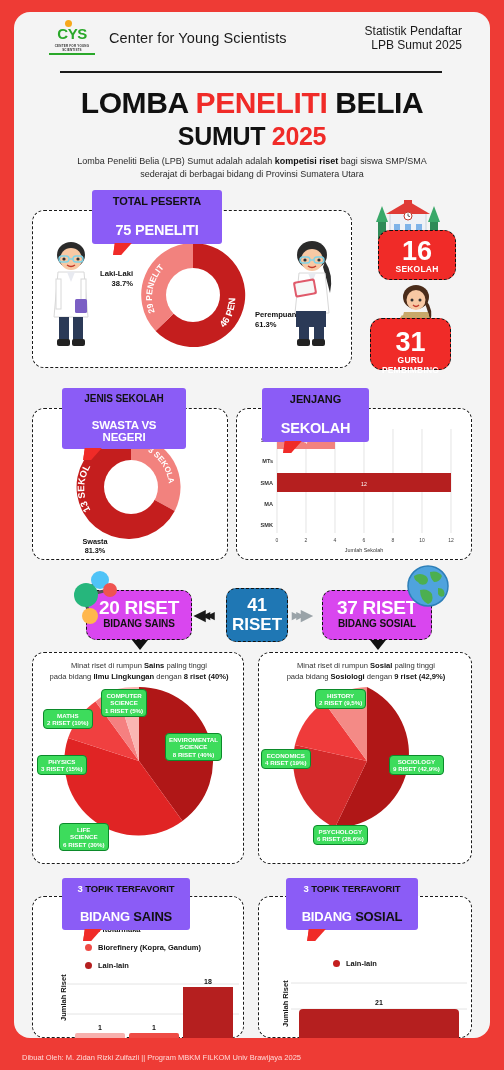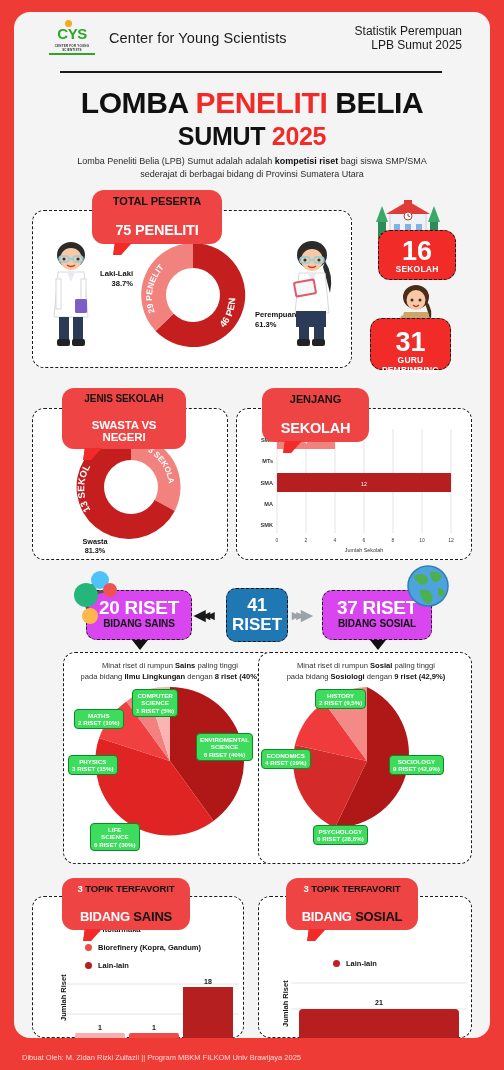--- a/index.html
+++ b/index.html
@@ -37,21 +37,21 @@
             font-size: 25px; font-weight: bold; color: #111; letter-spacing: -.3px; }
   .title2 .red { color: #f02b28; }
   .subtitle { position: absolute; left: 40px; top: 143px; width: 396px; text-align: center;
               font-size: 9px; color: #2b2b2b; line-height: 13px; }
   .subtitle b { color: #111; }
 
   
   .card { position: absolute; background: #fff; border: 1.6px dashed #1a1a1a; border-radius: 12px; }
 
   
-  .badge { position: absolute; background: #ef4444; border-radius: 12px; color: #fff;
+  .badge { position: absolute; background: #8b5cf6; border-radius: 3px; color: #fff;
            text-align: center; z-index: 6; padding: 5px 10px 6px; }
   .badge:after { content: ""; position: absolute; left: 22px; bottom: -11px;
                  border-left: 8px solid #f02b28; border-right: 9px solid transparent;
                  border-top: 12px solid #f02b28; border-bottom: 0; transform: skewX(-8deg); }
   .badge .l1 { font-size: 11px; font-weight: bold; color: #111; letter-spacing: -.1px; }
   .badge .l2 { font-size: 14.5px; font-weight: bold; color: #fff; letter-spacing: -.2px; margin-top: 15px; }
 
   
   svg { display: block; overflow: visible; }
   .pl { font-family: "Liberation Sans", sans-serif; }
@@ -99,21 +99,21 @@
 
   <div class="hdr">
     <div class="logo">
       <div class="logo-main">CYS</div>
       <div class="logo-dot"></div>
       <div class="logo-sub">CENTER FOR YOUNG SCIENTISTS</div>
       <div class="logo-bar"></div>
     </div>
     <div class="brand">Center for Young Scientists</div>
     <div class="hdr-right">
-      <div>Statistik Perempuan</div>
+      <div>Statistik Pendaftar</div>
       <div>LPB Sumut 2025</div>
     </div>
     <div class="rule"></div>
   </div>
 
   <div class="title1"><span>LOMBA </span><span class="red">PENELITI</span><span> BELIA</span></div>
   <div class="title2"><span>SUMUT </span><span class="red">2025</span></div>
   <div class="subtitle">
     <span>Lomba Peneliti Belia (LPB) Sumut adalah adalah </span><b>kompetisi riset</b><span> bagi siswa SMP/SMA</span><br>
     <span>sederajat di berbagai bidang di Provinsi Sumatera Utara</span>
@@ -352,21 +352,21 @@
     <path d="M8 12 Q14 8 20 12 Q24 16 20 20 Q14 22 12 18 Q8 16 8 12Z" fill="#4caf50"></path>
     <path d="M24 8 Q32 6 36 12 Q34 18 28 18 Q24 14 24 8Z" fill="#4caf50"></path>
     <path d="M14 26 Q22 24 26 30 Q28 38 22 40 Q14 36 14 26Z" fill="#4caf50"></path>
     <path d="M32 24 Q40 24 38 32 Q34 34 32 30Z" fill="#4caf50"></path>
     <circle cx="22" cy="22" r="20" fill="none" stroke="#2d7fb8" stroke-width="1.5"></circle>
   </svg>
 
   <div style="position:absolute;left:118px;top:628px;width:0;height:0;border-left:8px solid transparent;border-right:8px solid transparent;border-top:10px solid #111;"></div>
   <div style="position:absolute;left:356px;top:628px;width:0;height:0;border-left:8px solid transparent;border-right:8px solid transparent;border-top:10px solid #111;"></div>
 
-  <div class="card" style="left:18px; top:640px; width:212px; height:212px;margin-left:31px;">
+  <div class="card" style="left:18px; top:640px; width:212px; height:212px;">
     <div class="caption" style="left:6px; top:7px; width:200px;">
       <span>Minat riset di rumpun </span><b>Sains</b><span> paling tinggi</span><br>
       <span>pada bidang </span><b>Ilmu Lingkungan</b><span> dengan </span><b>8 riset (40%)</b>
     </div>
 
     <svg style="position:absolute;left:30px;top:32px;" width="152" height="152" viewBox="0 0 152 152">
 
       <path d="M76 76 L76 2 A74 74 0 0 1 119.5 135.9 Z" fill="#b01717"></path>
 
       <path d="M76 76 L119.5 135.9 A74 74 0 0 1 5.1 53.1 Z" fill="#e02424"></path>

